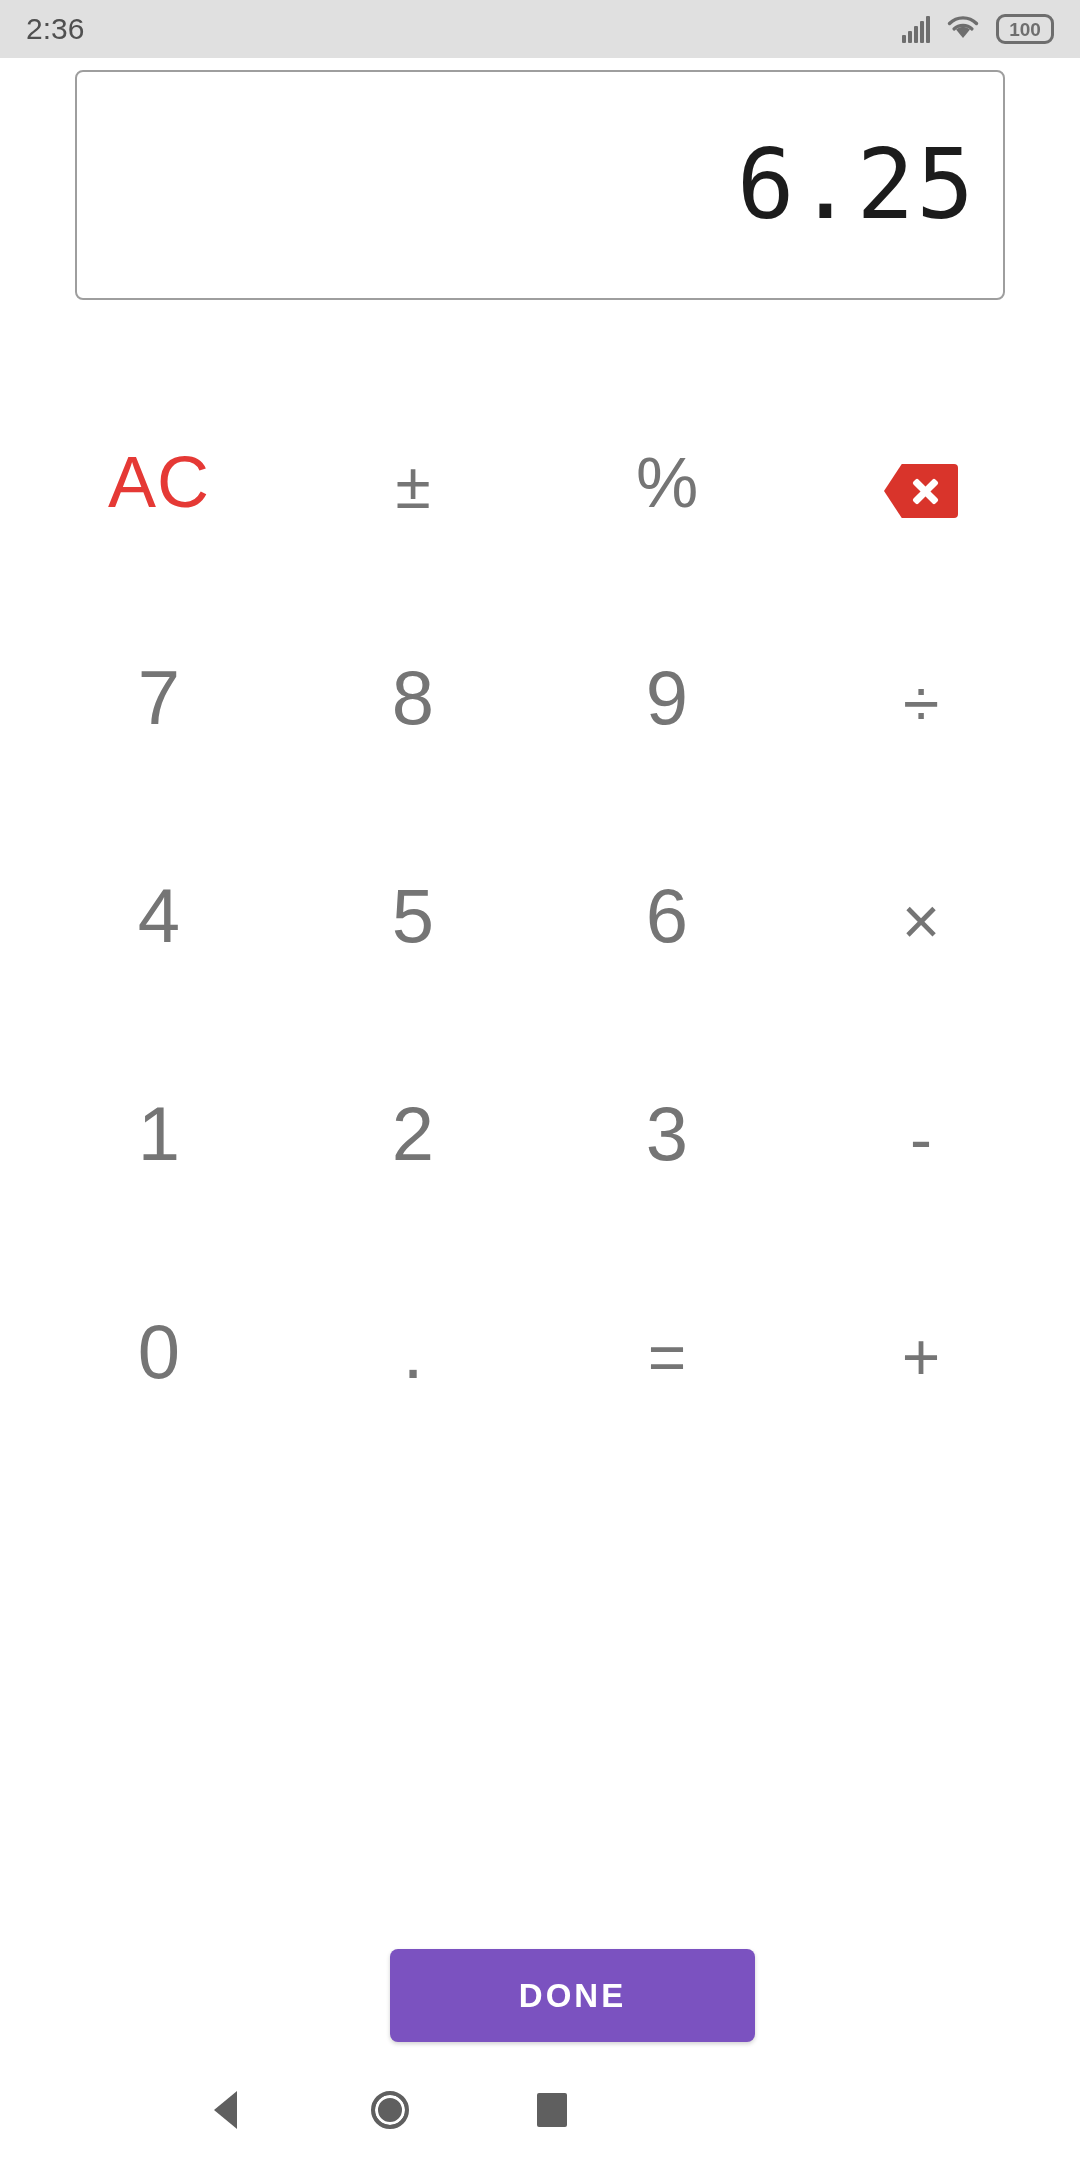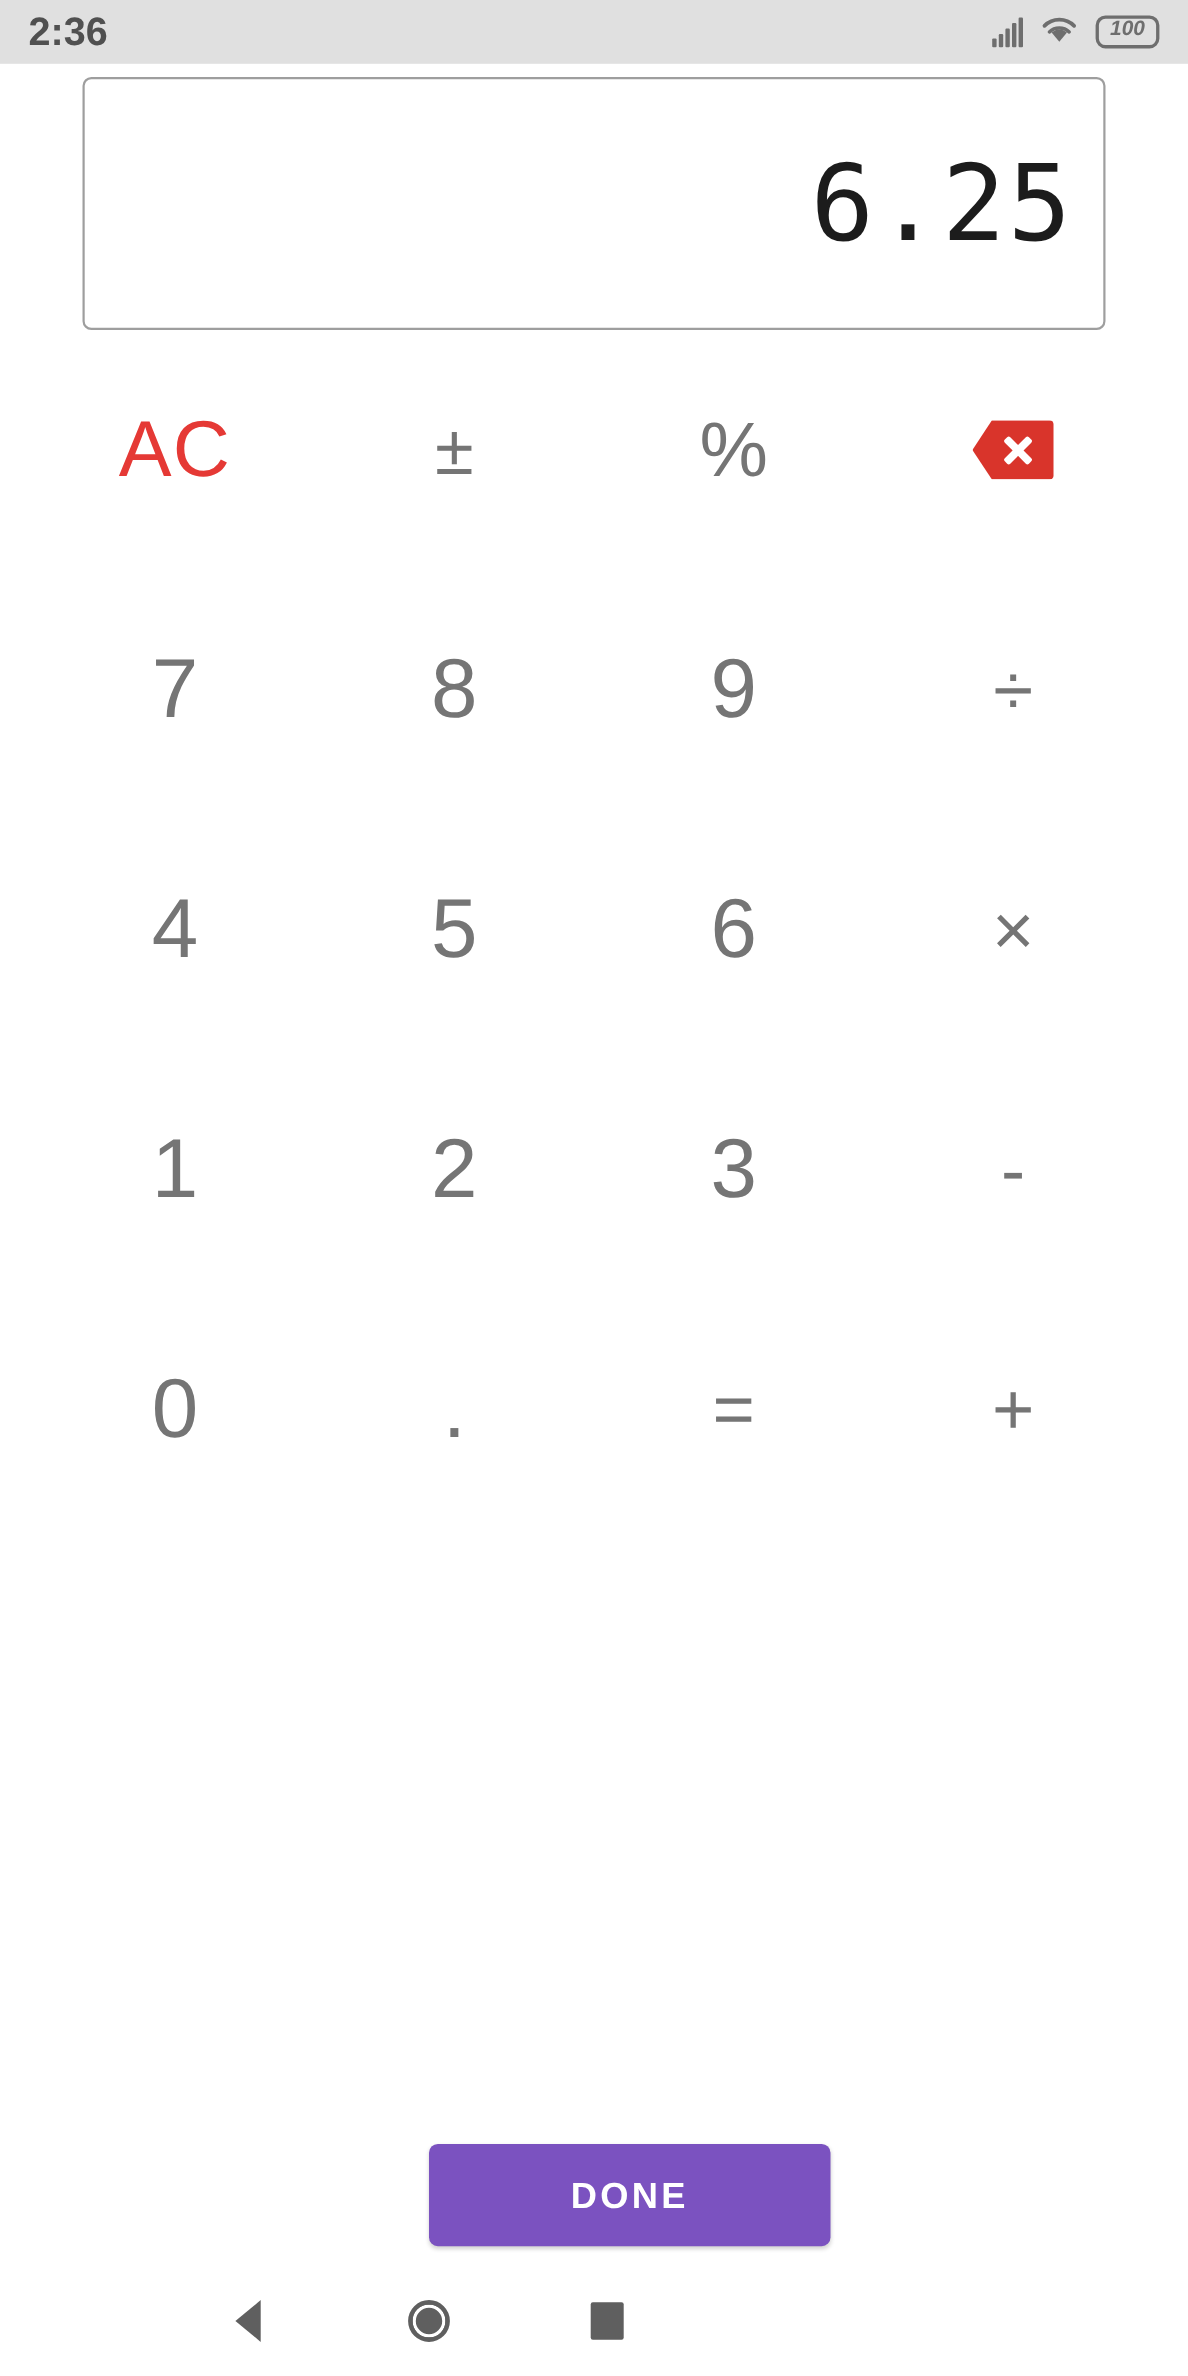--- a/index.html
+++ b/index.html
@@ -17,39 +17,39 @@
 
   
   #status-bar {
     position:absolute; left:0; top:0;
     width:1080px; height:58px;
     background:#e0e0e0;
     display:flex; align-items:center;
     padding:0 26px;
   }
   #status-clock {
-    font-size:36px; font-weight:bold; color:#505050;
+    font-size:30px; font-weight:normal; color:#505050;
     letter-spacing:0px;
   }
   #status-right {
     margin-left:auto;
     display:flex; align-items:center; gap:16px;
   }
   .sig-bars { display:flex; align-items:flex-end; gap:2px; height:28px; }
   .sig-bars i { display:block; width:4px; background:#6e6e6e; border-radius:1px; }
   .sig-bars i:nth-child(1){height:8px;}
   .sig-bars i:nth-child(2){height:12px;}
   .sig-bars i:nth-child(3){height:17px;}
   .sig-bars i:nth-child(4){height:22px;}
   .sig-bars i:nth-child(5){height:27px;}
   .batt {
     position:relative;
     width:58px; height:30px;
     border:3px solid #6e6e6e; border-radius:9px;
-    display:flex; justify-content:center;font-style:italic;
+    display:flex; align-items:center; justify-content:center;
   }
   .batt span { font-size:19px; font-weight:bold; color:#6e6e6e; line-height:1; }
 
   
   #display-field {
     position:absolute;
     left:75px; top:70px;
     width:930px; height:230px;
     border:2px solid #9e9e9e;
     border-radius:8px;
@@ -68,21 +68,21 @@
   
   #keypad {
     position:absolute;
     left:32px; top:300px;
     width:1016px; height:1090px;
     display:grid;
     grid-template-columns:repeat(4, 1fr);
     grid-template-rows:repeat(5, 1fr);
   }
   .key {
-    display:flex; align-items:center; justify-content:center;
+    display:flex; align-items:flex-end; justify-content:center;
     background:transparent;
     border:none;
     cursor:pointer;
     user-select:none;
   }
   .key-label {
     font-size:72px;
     color:#757575;
     line-height:1;
     font-family:"Liberation Sans", sans-serif;

